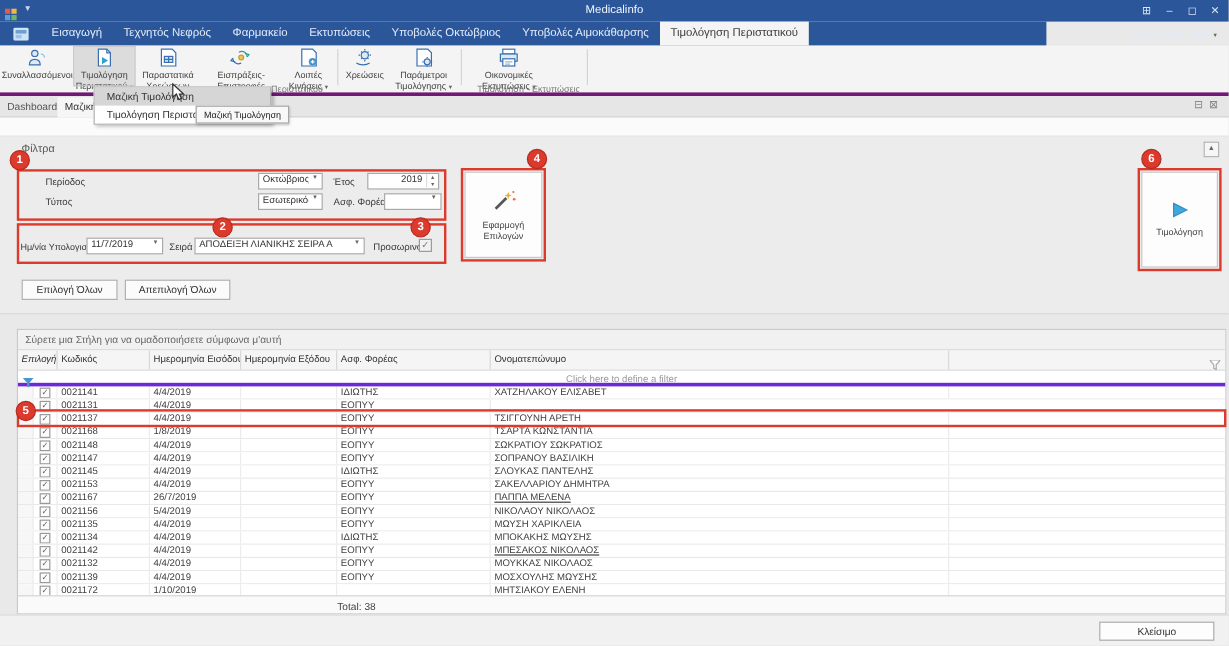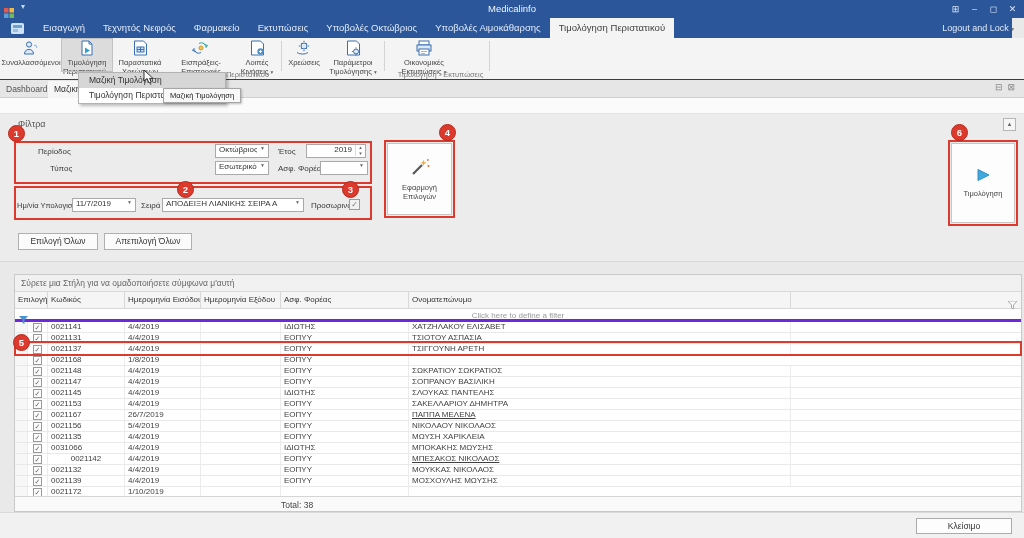--- a/index.html
+++ b/index.html
@@ -6,28 +6,28 @@
   body{width:1024px;height:538px;position:relative;overflow:hidden;
        font-family:"Liberation Sans",sans-serif;background:#e9e9e9;cursor:default}
   
   #titlebar{position:absolute;left:0;top:0;width:1024px;height:18px;background:#2b579a}
   #app-title{position:absolute;left:0;right:0;top:3px;text-align:center;font-size:9.5px;color:#f1f6fd}
   #winctl{position:absolute;right:2px;top:0;height:18px;display:flex}
   #winctl .wc{width:19px;text-align:center;font-size:9px;line-height:18px;color:#d8e4f7}
   #appicon{position:absolute;left:4px;top:4px}
   #qa-arrow{position:absolute;left:21px;top:2px;font-size:8px;color:#c8d8f0}
   
-  #menubar{position:absolute;left:0;top:18px;width:1012px;height:20px;background:#2b579a;display:flex}
+  #menubar{position:absolute;left:0;top:18px;width:872px;height:20px;background:#2b579a;display:flex}
   #filebtn{width:34px;display:flex;align-items:center;justify-content:center}
   #menutabs{display:flex}
   .mtab{padding:0 9px;font-size:9.5px;line-height:20px;color:#e2ebfa;white-space:nowrap}
   .mtab.active{background:#f4f4f4;color:#404040}
   #logout{position:absolute;right:10px;top:23px;font-size:9px;color:#e2ebfa}
   
-  #ribbon{position:absolute;left:0;top:38px;width:1024px;height:42px;background:#f4f4f4;border-bottom:1px solid #701a75}
+  #ribbon{position:absolute;left:0;top:38px;width:1024px;height:42px;background:#f4f4f4;border-bottom:3px solid #701a75}
   .rbtn{position:absolute;top:1px;height:32px;display:flex;flex-direction:column;align-items:center;
         font-size:7.5px;color:#444;text-align:center;line-height:1.18;padding-top:1px}
   .rbtn.pressed{background:#dcdcdc;outline:1px solid #c2c2c2}
   .rsep{position:absolute;top:3px;height:30px;width:1px;background:#d4d4d4}
   .rgroup{position:absolute;top:32px;font-size:7.5px;color:#7a7a7a;white-space:nowrap}
   .rarrow{font-size:5.5px;color:#666}
   
   #tabstrip{position:absolute;left:0;top:80px;width:1024px;height:18px;background:#e6e6e6;border-bottom:1px solid #cfcfcf}
   .dtab{position:absolute;top:1px;height:17px;line-height:16px;font-size:8.5px;color:#555;
         padding:0 6px;border-right:1px solid #c9c9c9;white-space:nowrap}
@@ -226,21 +226,21 @@
   </div>
   <div class="flabel" style="left:278px;top:33px">Έτος</div>
   <div class="fld right" style="left:306px;top:30px;width:60px">
     <span class="txt">2019</span>
     <span class="spin">
         <span>▲</span>
         <span>▼</span>
       </span>
   </div>
 
-  <div class="flabel" style="left:50px;top:50px">Τύπος</div>
+  <div class="flabel" style="left:38px;top:50px">Τύπος</div>
   <div class="fld right" style="left:215px;top:47px;width:54px">
     <span class="txt">Εσωτερικός</span>
     <span class="dd">▼</span>
   </div>
   <div class="flabel" style="left:278px;top:50px">Ασφ. Φορέας</div>
   <div class="fld" style="left:320px;top:47px;width:48px">
     <span class="txt"></span>
     <span class="dd">▼</span>
   </div>
 
@@ -273,21 +273,21 @@
     <span>Εφαρμογή Επιλογών</span>
   </div>
 
   <div class="smallbtn" style="left:18px;top:119px;width:80px">Επιλογή Όλων</div>
   <div class="smallbtn" style="left:104px;top:119px;width:88px">Απεπιλογή Όλων</div>
 </div>
 
 <div id="grid">
   <div id="groupbar">Σύρετε μια Στήλη για να ομαδοποιήσετε σύμφωνα μ'αυτή</div>
   <div id="ghead">
-    <div class="hcell" style="width: 33px;">Επιλογή</div>
+    <div class="hcell" style="width: 33px; font-style: italic;">Επιλογή</div>
       <div class="hcell" style="width: 77px;">Κωδικός</div>
       <div class="hcell" style="width: 76px;">Ημερομηνία Εισόδου</div>
       <div class="hcell" style="width: 80px;">Ημερομηνία Εξόδου</div>
       <div class="hcell" style="width: 128px;">Ασφ. Φορέας</div>
       <div class="hcell" style="width: 382px;">Ονοματεπώνυμο</div>
       <div class="hcell hfill"></div>
       <span id="hfunnel"><svg width="9" height="9">
           <path d="M0 0h9L5.5 4v4l-2-1V4z" fill="#fff" stroke="#a9a9a9"></path>
         </svg></span>
   </div>
@@ -312,21 +312,20 @@
       </div>
       <div class="grow">
         <div class="cell ind" style="width: 13px;"></div>
         <div class="cell ccell" style="width: 20px;">
           <div class="cb">✓</div>
         </div>
         <div class="cell" style="width: 77px;">0021131</div>
         <div class="cell" style="width: 76px;">4/4/2019</div>
         <div class="cell" style="width: 80px;"></div>
         <div class="cell" style="width: 128px;">ΕΟΠΥΥ</div>
-        <div class="cell" style="width: 382px;">ΤΣΙΟΤΟΥ ΑΣΠΑΣΙΑ</div>
         <div class="cell fillcell"></div>
       </div>
       <div class="grow">
         <div class="cell ind" style="width: 13px;"></div>
         <div class="cell ccell" style="width: 20px;">
           <div class="cb">✓</div>
         </div>
         <div class="cell" style="width: 77px;">0021137</div>
         <div class="cell" style="width: 76px;">4/4/2019</div>
         <div class="cell" style="width: 80px;"></div>
@@ -336,20 +335,21 @@
       </div>
       <div class="grow">
         <div class="cell ind" style="width: 13px;"></div>
         <div class="cell ccell" style="width: 20px;">
           <div class="cb">✓</div>
         </div>
         <div class="cell" style="width: 77px;">0021168</div>
         <div class="cell" style="width: 76px;">1/8/2019</div>
         <div class="cell" style="width: 80px;"></div>
         <div class="cell" style="width: 128px;">ΕΟΠΥΥ</div>
+        <div class="cell" style="width: 382px;">ΤΣΑΡΤΑ ΚΩΝΣΤΑΝΤΙΑ</div>
         <div class="cell fillcell"></div>
       </div>
       <div class="grow">
         <div class="cell ind" style="width: 13px;"></div>
         <div class="cell ccell" style="width: 20px;">
           <div class="cb">✓</div>
         </div>
         <div class="cell" style="width: 77px;">0021148</div>
         <div class="cell" style="width: 76px;">4/4/2019</div>
         <div class="cell" style="width: 80px;"></div>
@@ -427,33 +427,33 @@
         <div class="cell" style="width: 80px;"></div>
         <div class="cell" style="width: 128px;">ΕΟΠΥΥ</div>
         <div class="cell" style="width: 382px;">ΜΩΥΣΗ ΧΑΡΙΚΛΕΙΑ</div>
         <div class="cell fillcell"></div>
       </div>
       <div class="grow">
         <div class="cell ind" style="width: 13px;"></div>
         <div class="cell ccell" style="width: 20px;">
           <div class="cb">✓</div>
         </div>
-        <div class="cell" style="width: 77px;">0031066</div>
+        <div class="cell" style="width: 77px;">0021134</div>
         <div class="cell" style="width: 76px;">4/4/2019</div>
         <div class="cell" style="width: 80px;"></div>
         <div class="cell" style="width: 128px;">ΙΔΙΩΤΗΣ</div>
         <div class="cell" style="width: 382px;">ΜΠΟΚΑΚΗΣ ΜΩΥΣΗΣ</div>
         <div class="cell fillcell"></div>
       </div>
       <div class="grow">
         <div class="cell ind" style="width: 13px;"></div>
         <div class="cell ccell" style="width: 20px;">
           <div class="cb">✓</div>
         </div>
-        <div class="cell" style="width: 77px; text-align: center;">0021142</div>
+        <div class="cell" style="width: 77px;">0021142</div>
         <div class="cell" style="width: 76px;">4/4/2019</div>
         <div class="cell" style="width: 80px;"></div>
         <div class="cell" style="width: 128px;">ΕΟΠΥΥ</div>
         <div class="cell" style="width: 382px; text-decoration: underline;">ΜΠΕΣΑΚΟΣ ΝΙΚΟΛΑΟΣ</div>
         <div class="cell fillcell"></div>
       </div>
       <div class="grow">
         <div class="cell ind" style="width: 13px;"></div>
         <div class="cell ccell" style="width: 20px;">
           <div class="cb">✓</div>
@@ -479,20 +479,21 @@
       </div>
       <div class="grow">
         <div class="cell ind" style="width: 13px;"></div>
         <div class="cell ccell" style="width: 20px;">
           <div class="cb">✓</div>
         </div>
         <div class="cell" style="width: 77px;">0021172</div>
         <div class="cell" style="width: 76px;">1/10/2019</div>
         <div class="cell" style="width: 80px;"></div>
         <div class="cell" style="width: 128px;"></div>
+        <div class="cell" style="width: 382px;">ΜΗΤΣΙΑΚΟΥ ΕΛΕΝΗ</div>
         <div class="cell fillcell"></div>
       </div>
     </div>
   <div id="gfooter">
     <span id="total">Total: 38</span>
   </div>
 </div>
 
 <div id="bottombar">
   <div id="closebtn">Κλείσιμο</div>

